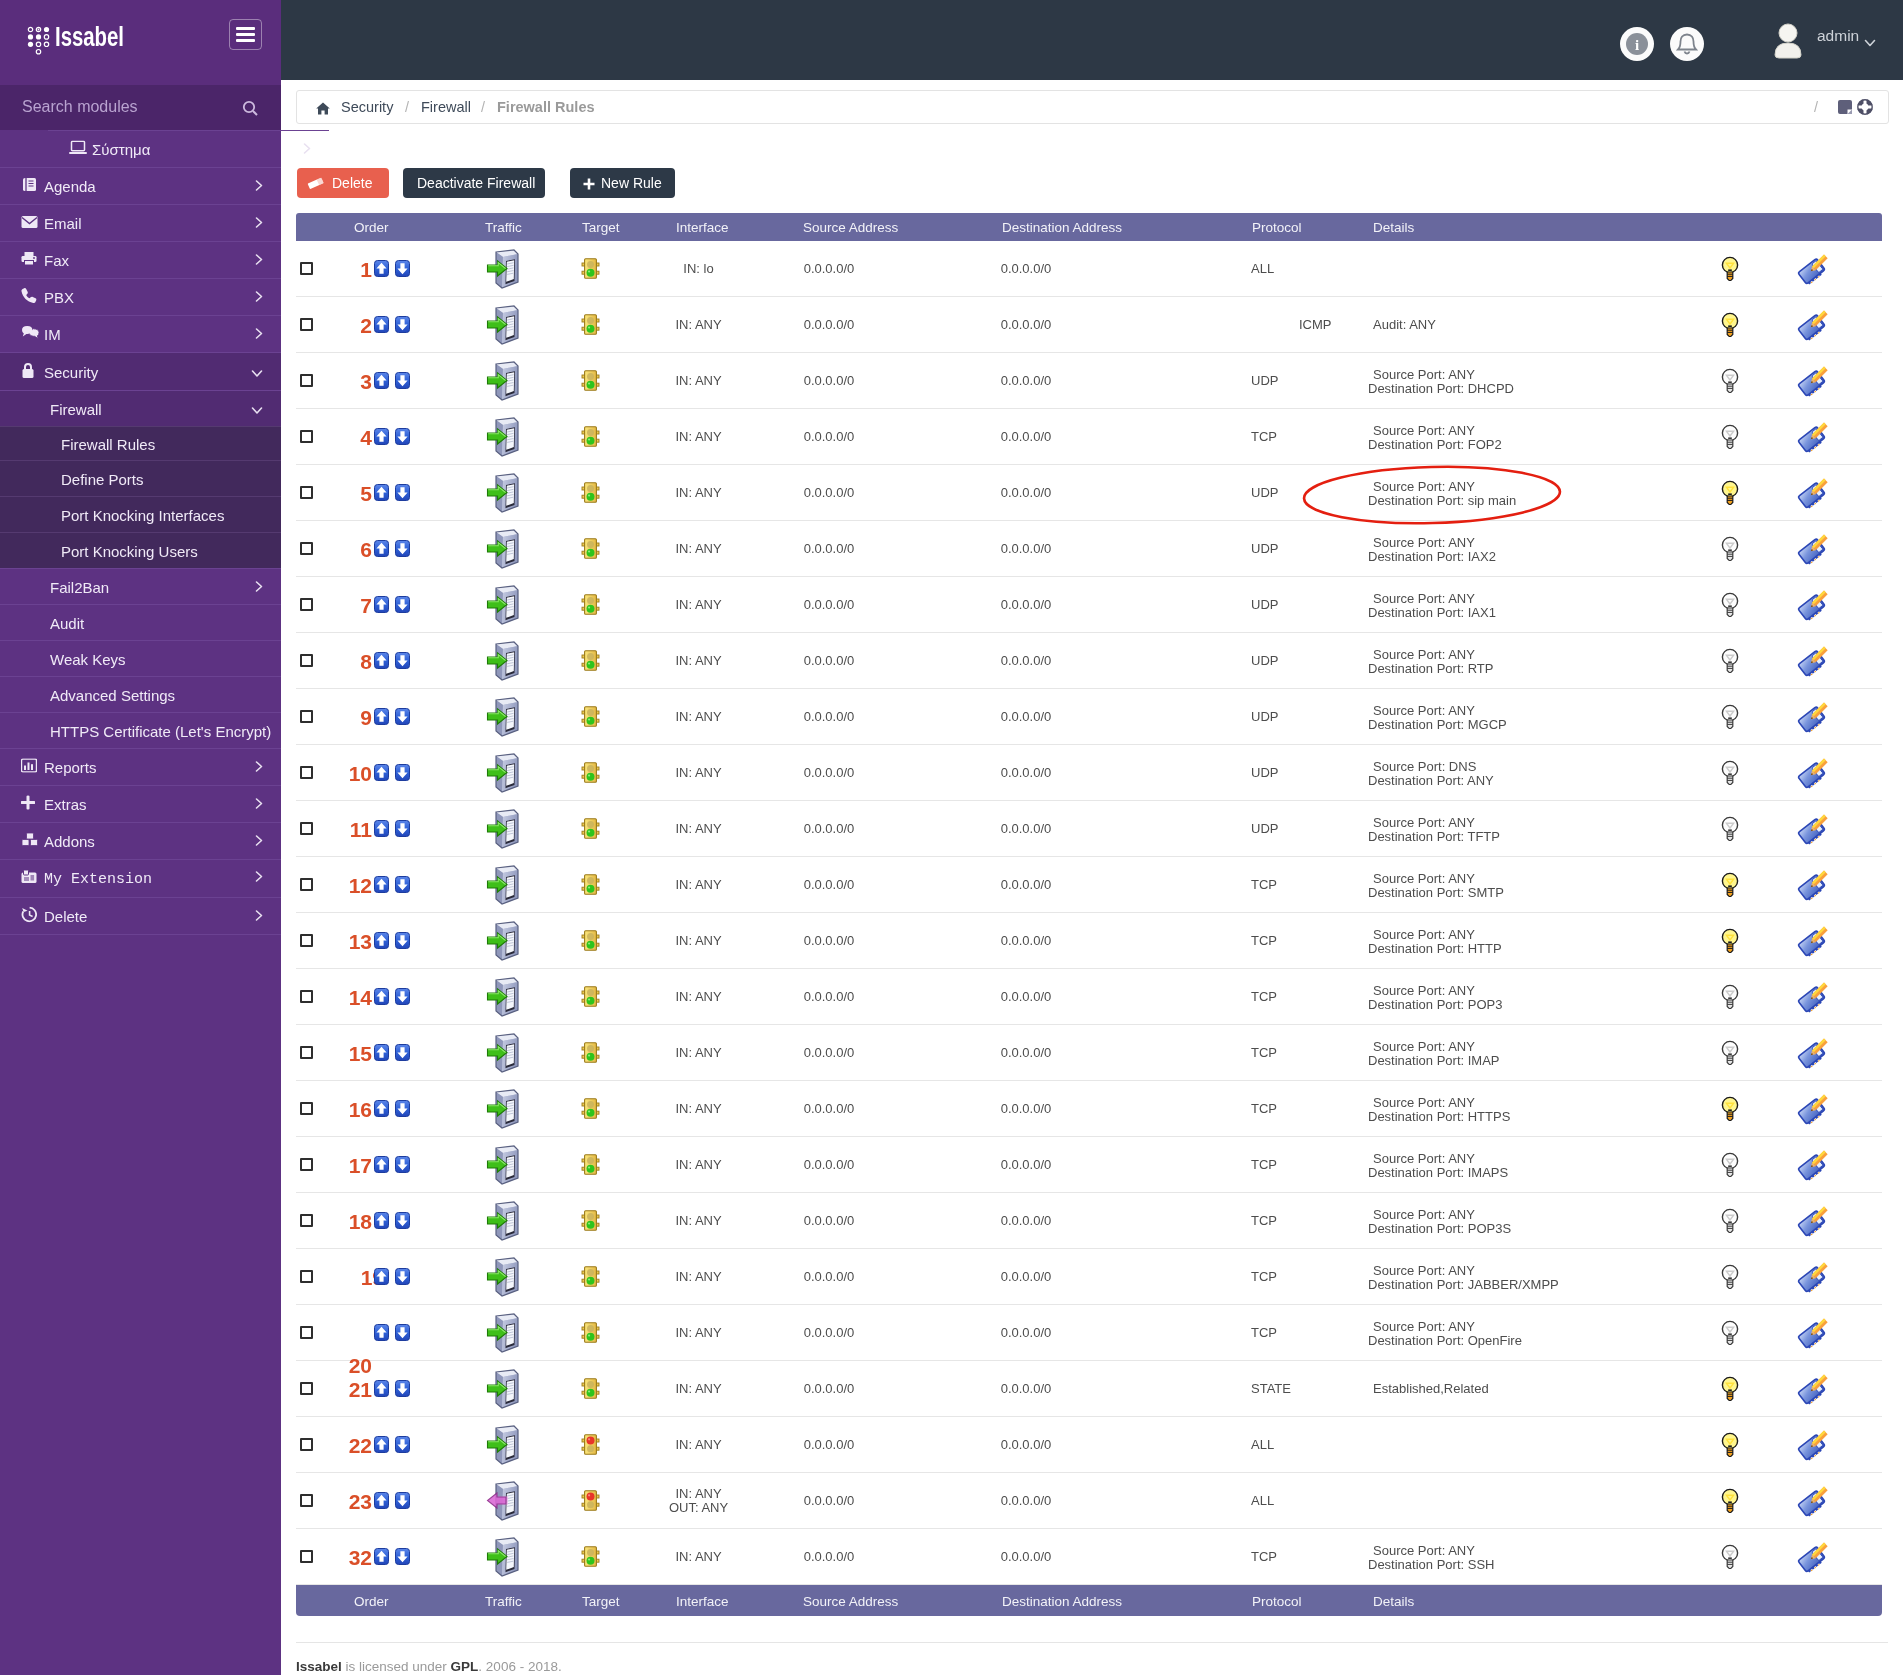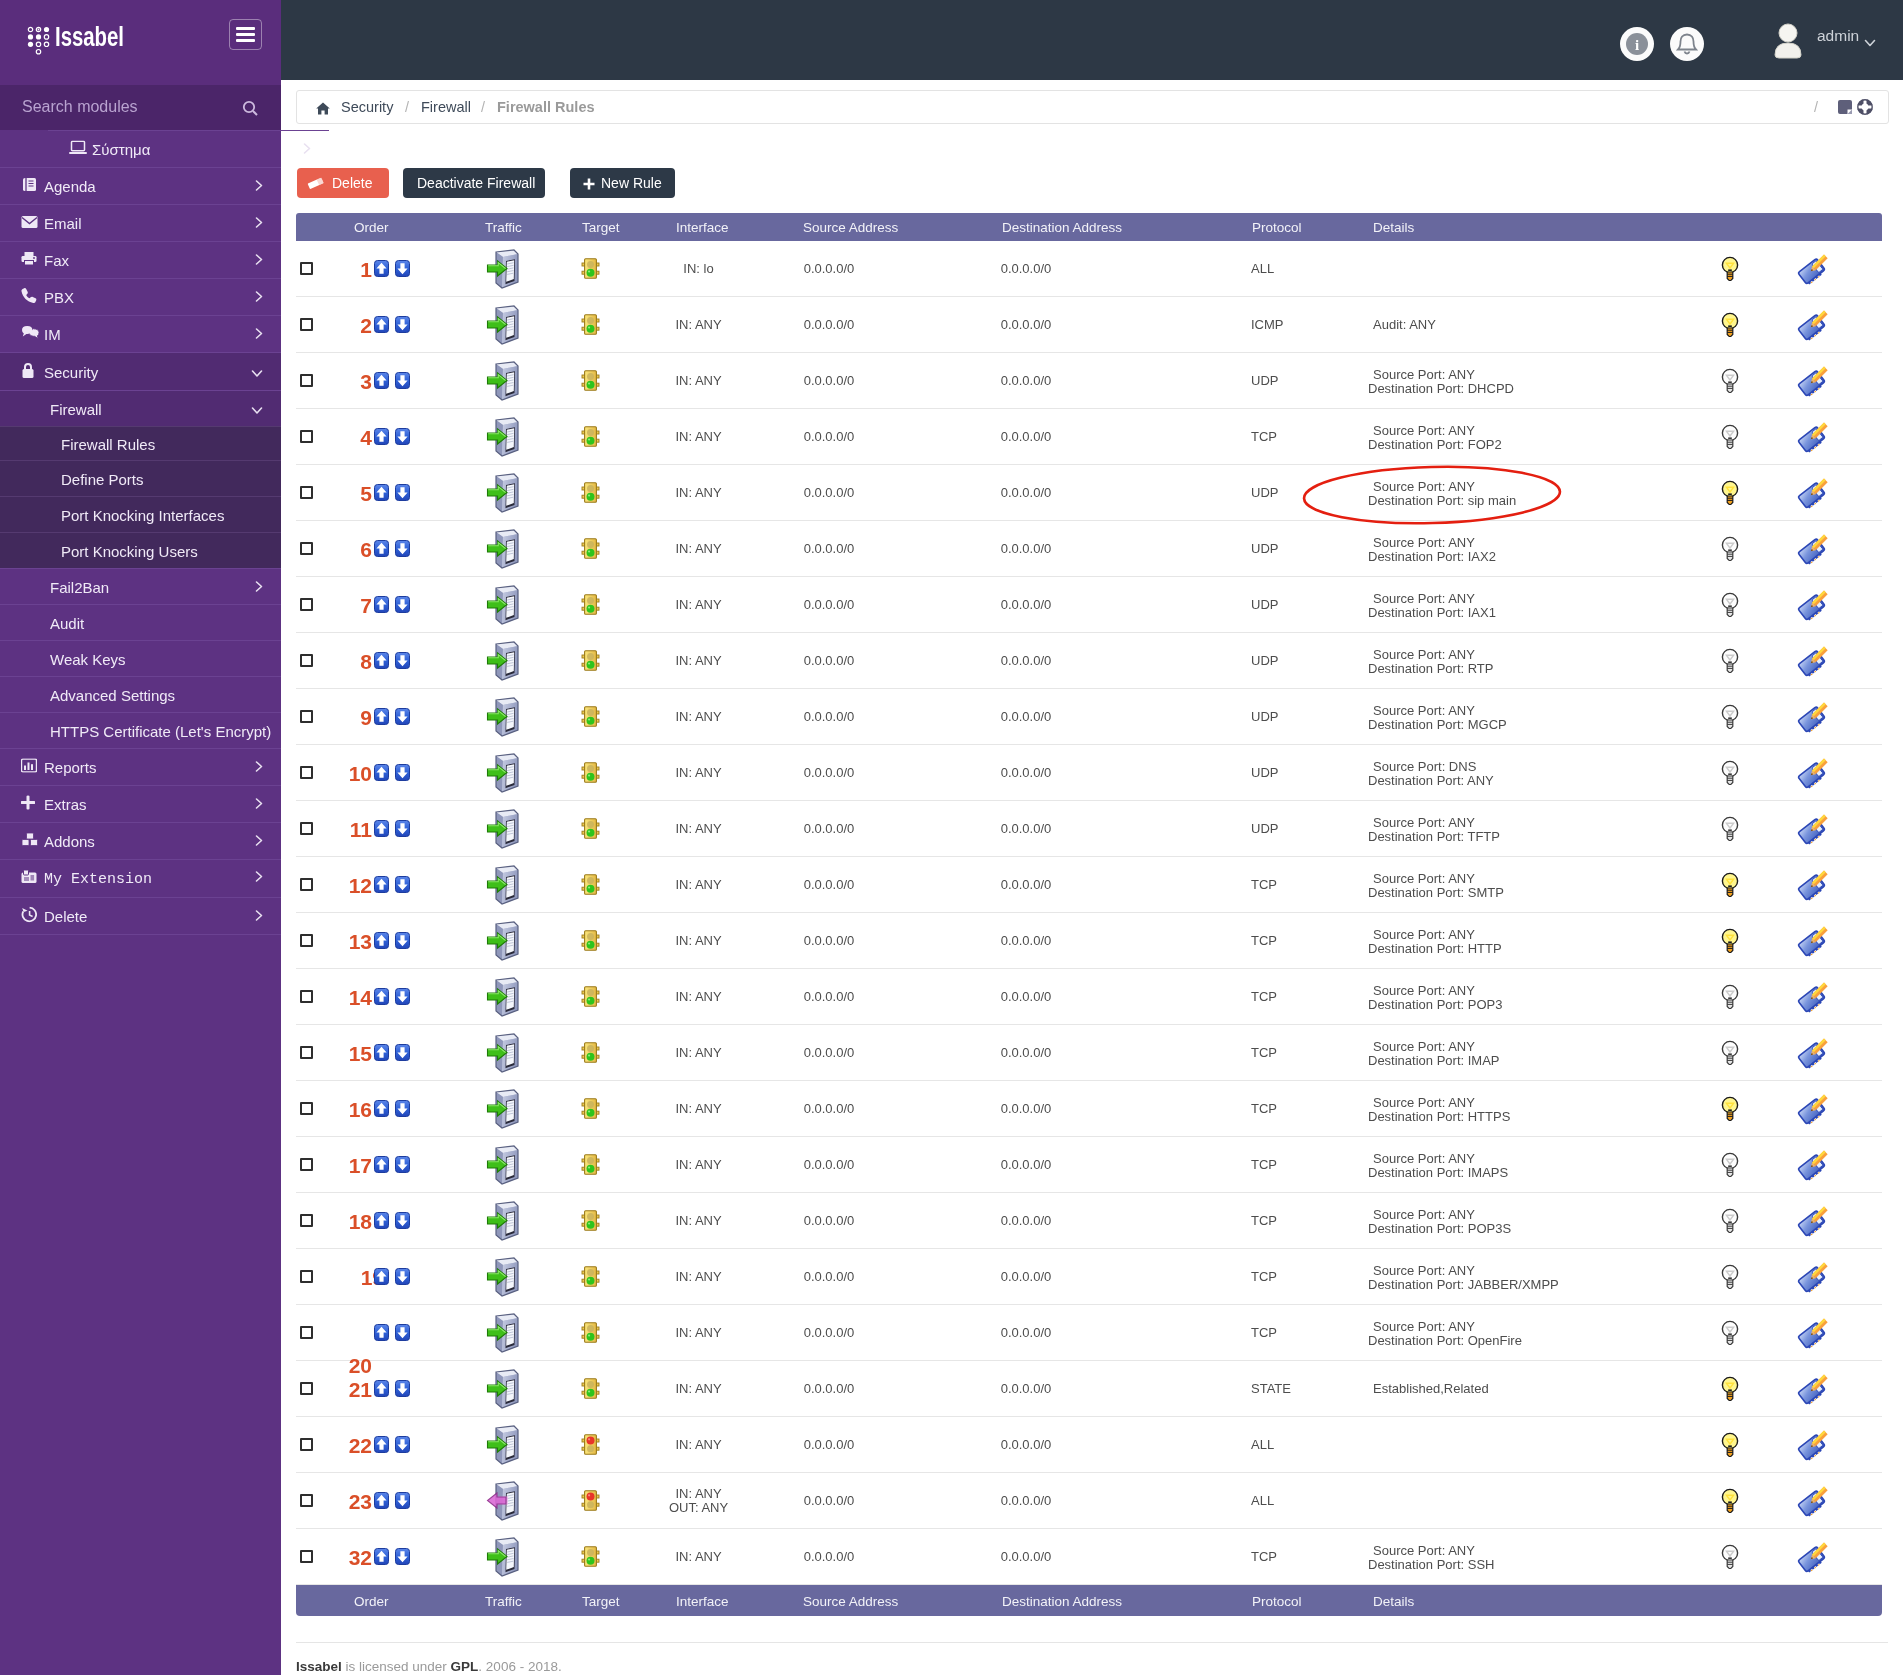--- a/index.html
+++ b/index.html
@@ -456,21 +456,21 @@
       <rect x="1" y="5" width="17" height="3" fill="#f0cd52" stroke="#9a7a1a" stroke-width="0.9"></rect>
       <rect x="1" y="13.2" width="17" height="3" fill="#f0cd52" stroke="#9a7a1a" stroke-width="0.9"></rect>
       <rect x="3.6" y="0.8" width="11.8" height="19.4" rx="1" fill="url(#tlg)" stroke="#9a7a1a" stroke-width="1.1"></rect>
       <circle cx="9.5" cy="6.6" r="3.5" fill="#c9b35d" opacity="0.85"></circle>
         <circle cx="9.5" cy="14.8" r="4" fill="#2ec41c"></circle>
         <circle cx="8.1" cy="13.5" r="1.1" fill="#a2f08e" opacity="0.85"></circle>
       </svg></div>
 <div class="c txt cell-center" style="left:330px;top:20px;width:145px;">IN: ANY</div>
 <div class="c txt cell-center" style="left:458px;top:20px;width:150px;">0.0.0.0/0</div>
 <div class="c txt cell-center" style="left:655px;top:20px;width:150px;">0.0.0.0/0</div>
-<div class="c txt" style="left:955px;top:20px;text-align:right;">ICMP</div>
+<div class="c txt" style="left:1003px;top:20px;text-align:right;">ICMP</div>
 <div class="c txt" style="left:1077px;top:20px;">Audit: ANY</div>
 <div class="c" style="left:1425px;top:15px;"><svg width="18" height="26" viewBox="0 0 18 26" style="">
       <circle cx="9" cy="9" r="7.6" fill="#fff68e" stroke="#1a1a1a" stroke-width="1.4"></circle>
       <path d="M5.4 7.2 L12.6 7.2 L9 12 Z" fill="none" stroke="#ffe23d" stroke-width="1.4"></path>
       <path d="M6.2 16 L11.8 16 L11.8 22.5 L9.8 24.5 L8.2 24.5 L6.2 22.5 Z" fill="#f5a41f" stroke="#1a1a1a" stroke-width="1.2"></path>
       <path d="M6.2 18.2 L11.8 18.2 M6.2 20.4 L11.8 20.4" stroke="#1a1a1a" stroke-width="1"></path>
       <path d="M7.2 14.2 L10.8 14.2" stroke="#1a1a1a" stroke-width="1.6"></path>
       </svg></div>
 <div class="c" style="left:1503px;top:14px;"><svg width="27" height="28" viewBox="0 0 27 28" style="overflow:visible">
       <defs>

